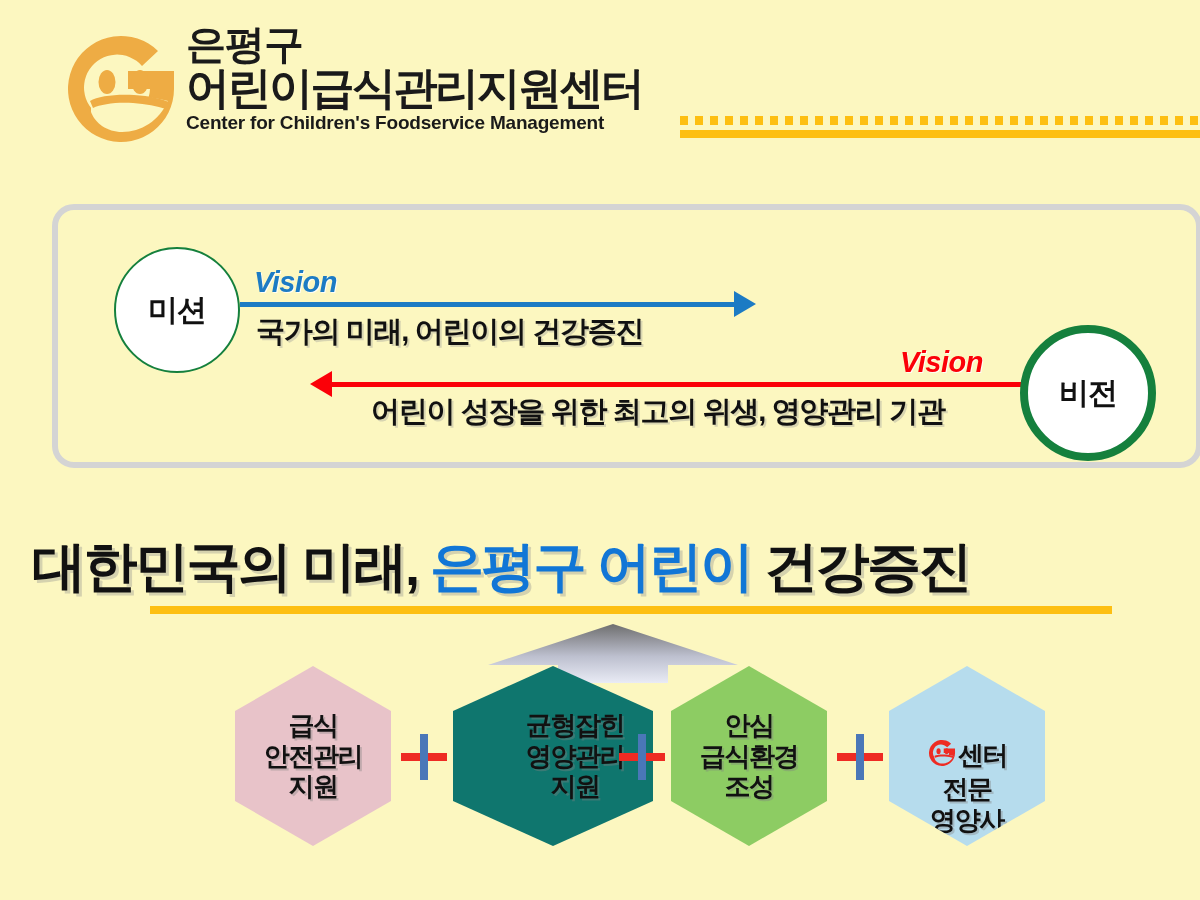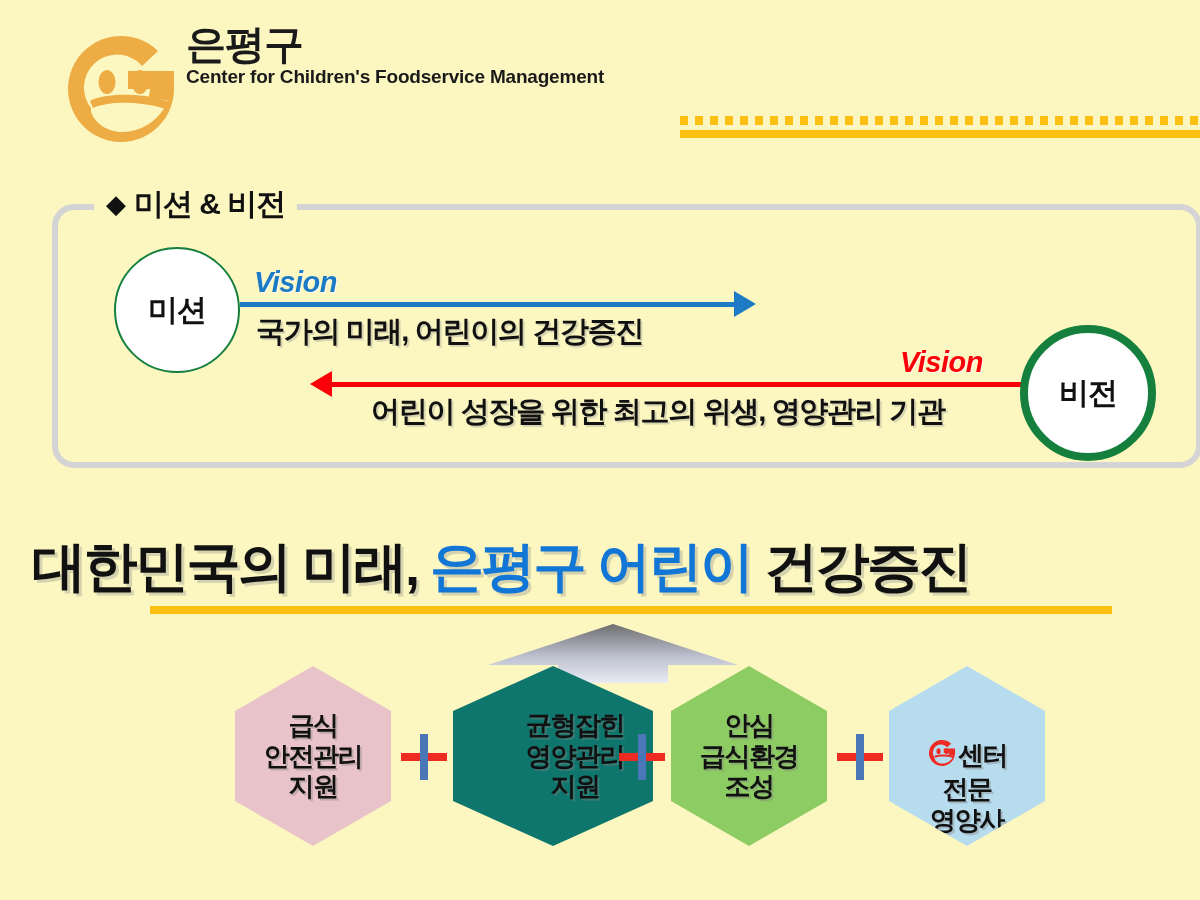--- a/index.html
+++ b/index.html
@@ -357,33 +357,31 @@
       <svg viewBox="0 0 122 122" width="122" height="122" aria-hidden="true">
         <path d="M114 61 A53 53 0 1 1 98 23 L82 38 A33 33 0 1 0 90 61 L68 61 L68 43 L114 43 Z" fill="#eeac44"></path>
         <ellipse cx="47" cy="54" rx="8.5" ry="12" fill="#eeac44"></ellipse>
         <ellipse cx="80" cy="54" rx="8.5" ry="12" fill="#eeac44"></ellipse>
         <path d="M31 76 C33 71 46 68 62 68 C80 68 98 70 108 73 C99 93 81 104 62 104 C47 104 35 95 31 84 Z" fill="#fcf7c0"></path>
         <path d="M30 73 C38 68 56 66 74 67 C90 68 102 71 109 74 L106 81 C97 78 86 76 73 75 C57 74 41 76 33 80 Z" fill="#eeac44"></path>
       </svg>
     </div>
     <div class="logo-text">
       <div class="logo-line1">은평구</div>
+      <div class="logo-line2">어린이급식관리지원센터</div>
       <div class="logo-line3">Center for Children's Foodservice Management</div>
     </div>
   </div>
 
   <div class="rule-wrap">
     <div class="rule-dashes"></div>
     <div class="rule-solid"></div>
   </div>
 
   <div class="mv-box"></div>
-  <div class="mv-title">
-    <span class="diamond">◆</span><span>미션 &amp; 비전</span>
-  </div>
 
   <div class="circle circle-mission">
     <span>미션</span>
   </div>
   <div class="arrow-blue-line"></div>
   <div class="arrow-blue-head"></div>
   <div class="label-mission">Vision</div>
   <div class="text-mission">국가의 미래, 어린이의 건강증진</div>
 
   <div class="circle circle-vision">

